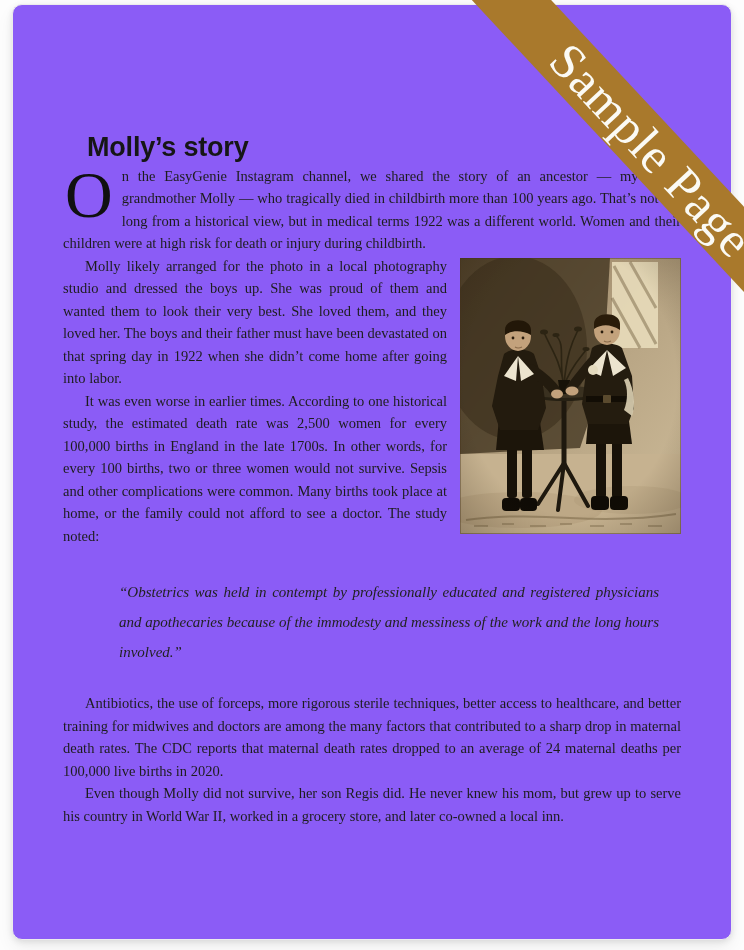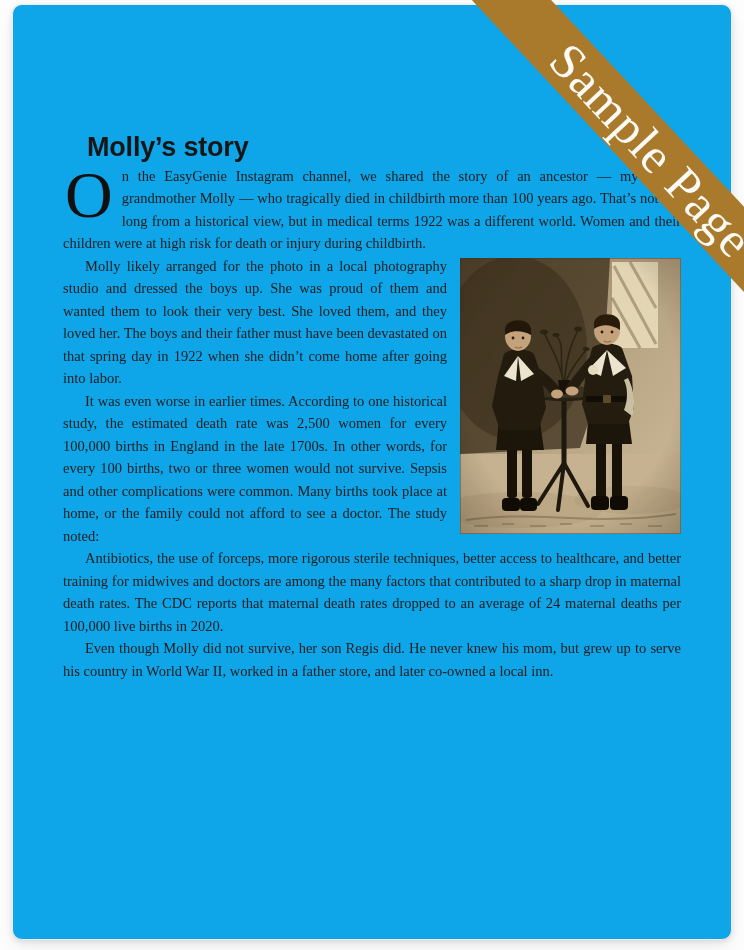--- a/index.html
+++ b/index.html
@@ -15,21 +15,21 @@
     background: #fdfdfd;
     font-family: "Liberation Serif", "DejaVu Serif", serif;
   }
   .page {
     position: absolute;
     left: 12px;
     top: 4px;
     width: 720px;
     height: 936px;
     box-sizing: border-box;
-    background: #0ea5e9;
+    background: #8b5cf6;
     border: 1px solid #ececec;
     border-radius: 10px;
     box-shadow: 0 2px 6px rgba(0,0,0,0.10), 0 8px 18px rgba(0,0,0,0.06);
     padding: 0 50px;
     overflow: hidden;
   }
   .page-title {
     margin: 126px 0 0 24px;
     font-family: "Liberation Sans", "DejaVu Sans", sans-serif;
     font-weight: 700;
@@ -181,23 +181,24 @@
             </g>
             <rect width="221" height="276" fill="url(#vig)"></rect>
             <rect x="0.5" y="0.5" width="220" height="275" fill="none" stroke="rgba(70,50,25,0.4)"></rect>
           </svg>
         </figure>
 
         <p class="indent">Molly likely arranged for the photo in a local photography studio and dressed the boys up. She was proud of them and wanted them to look their very best. She loved them, and they loved her. The boys and their father must have been devastated on that spring day in 1922 when she didn’t come home after going into labor.</p>
         <p class="indent">It was even worse in earlier times. According to one historical study, the estimated death rate was 2,500 women for every 100,000 births in England in the late 1700s. In other words, for every 100 births, two or three women would not survive. Sepsis and other complications were common. Many births took place at home, or the family could not afford to see a doctor. The study noted:</p>
       </div>
 
+      <blockquote class="study-quote">“Obstetrics was held in contempt by professionally educated and registered physicians and apothecaries because of the immodesty and messiness of the work and the long hours involved.”</blockquote>
 
       <p class="indent">Antibiotics, the use of forceps, more rigorous sterile techniques, better access to healthcare, and better training for midwives and doctors are among the many factors that contributed to a sharp drop in maternal death rates. The CDC reports that maternal death rates dropped to an average of 24 maternal deaths per 100,000 live births in 2020.</p>
-      <p class="indent">Even though Molly did not survive, her son Regis did. He never knew his mom, but grew up to serve his country in World War II, worked in a father store, and later co-owned a local inn.</p>
+      <p class="indent">Even though Molly did not survive, her son Regis did. He never knew his mom, but grew up to serve his country in World War II, worked in a grocery store, and later co-owned a local inn.</p>
 
     </div>
   </div>
 
   <div class="ribbon" style="background: rgb(169, 121, 44); color: rgb(251, 250, 244);">
     <span>Sample Page</span>
   </div>
 
 </div>
 

